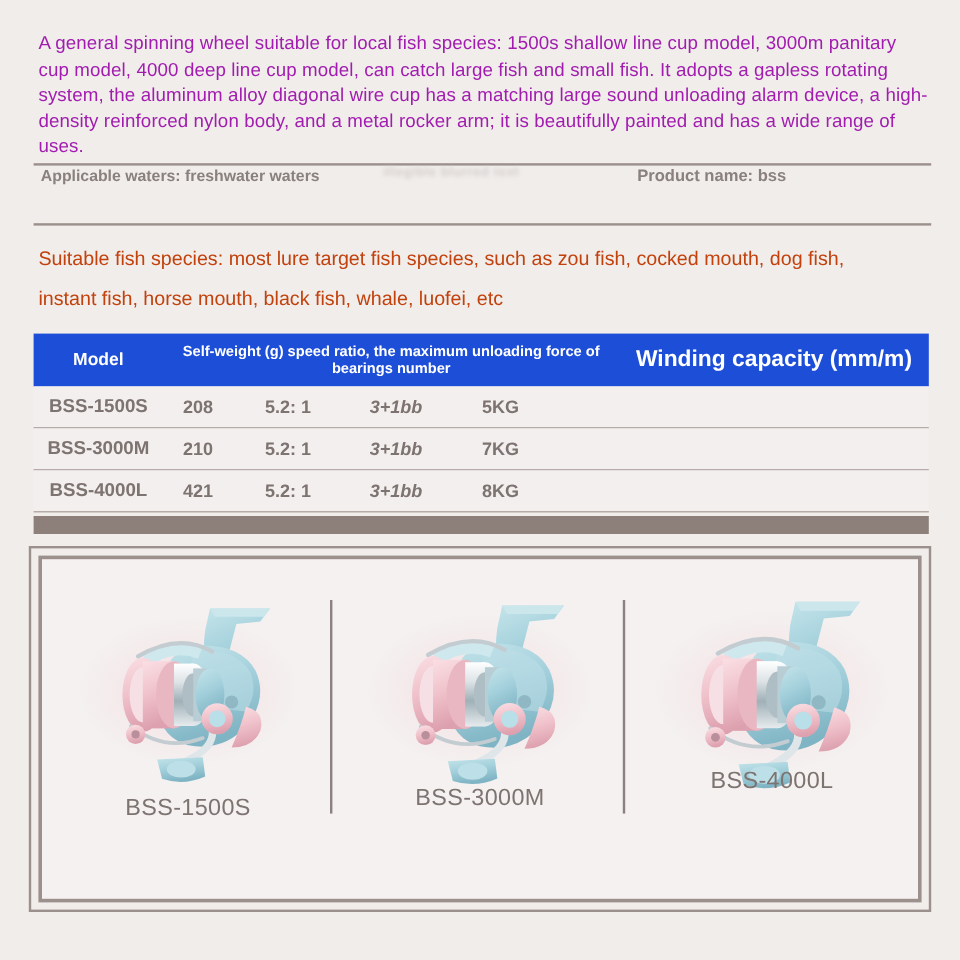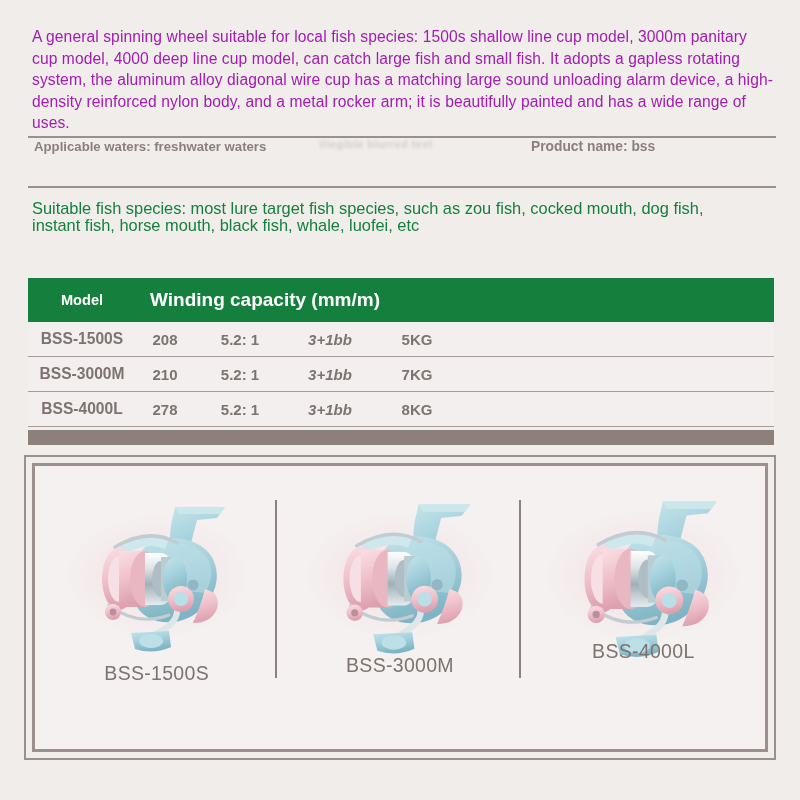--- a/index.html
+++ b/index.html
@@ -86,35 +86,35 @@
     margin-left: 25px;
   }
 
   
   .species {
     position: absolute;
     left: 32px;
     top: 200px;
     width: 720px;
     font-size: 16.4px;
-    line-height: 17px;
-    color: #15803d;
+    line-height: 33px;
+    color: #c2410c;
   }
 
   
   .table {
     position: absolute;
     left: 28px;
     top: 278px;
     width: 746px;
   }
   .thead {
     display: flex;
     align-items: center;
-    background: #15803d;
+    background: #1d4ed8;
     height: 44px;
     color: #ffffff;
   }
   .th {
     font-size: 12.6px;
     font-weight: bold;
     text-align: center;
     line-height: 14px;
     padding: 0 2px;
     box-sizing: border-box;
@@ -222,20 +222,21 @@
     <span class="spec-left">Applicable waters: freshwater waters</span>
     <span class="spec-mid">illegible blurred text</span>
     <span class="spec-right">Product name: bss</span>
   </div>
 
   <div class="species">Suitable fish species: most lure target fish species, such as zou fish, cocked mouth, dog fish, instant fish, horse mouth, black fish, whale, luofei, etc</div>
 
   <div class="table">
     <div class="thead">
       <div class="th th-model">Model</div>
+      <div class="th th-spec">Self-weight (g) speed ratio, the maximum unloading force of bearings number</div>
       <div class="th th-winding">Winding capacity (mm/m)</div>
     </div>
 
     <div class="trow">
       <div class="td td-model">BSS-1500S</div>
       <div class="td td-weight">208</div>
       <div class="td td-ratio">5.2: 1</div>
       <div class="td td-bearing">3+1bb</div>
       <div class="td td-force">5KG</div>
     </div>
@@ -243,21 +244,21 @@
     <div class="trow">
       <div class="td td-model">BSS-3000M</div>
       <div class="td td-weight">210</div>
       <div class="td td-ratio">5.2: 1</div>
       <div class="td td-bearing">3+1bb</div>
       <div class="td td-force">7KG</div>
     </div>
 
     <div class="trow">
       <div class="td td-model">BSS-4000L</div>
-      <div class="td td-weight">278</div>
+      <div class="td td-weight">421</div>
       <div class="td td-ratio">5.2: 1</div>
       <div class="td td-bearing">3+1bb</div>
       <div class="td td-force">8KG</div>
     </div>
 
     <div class="tbottom"></div>
   </div>
 
   <div class="gallery-outer">
     <div class="gallery-inner">

